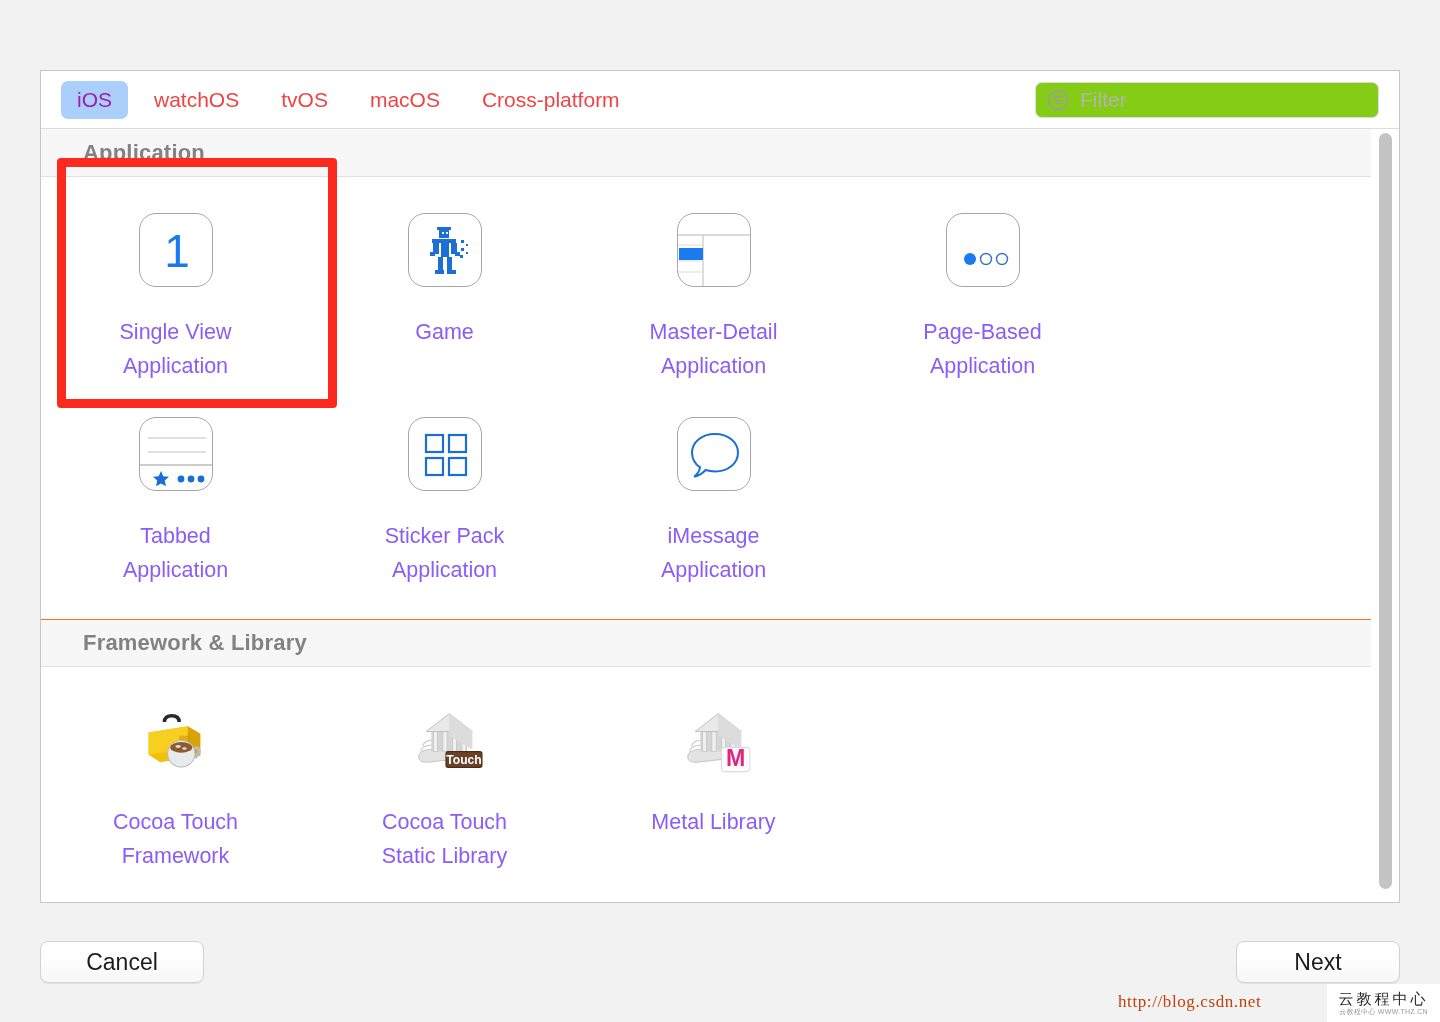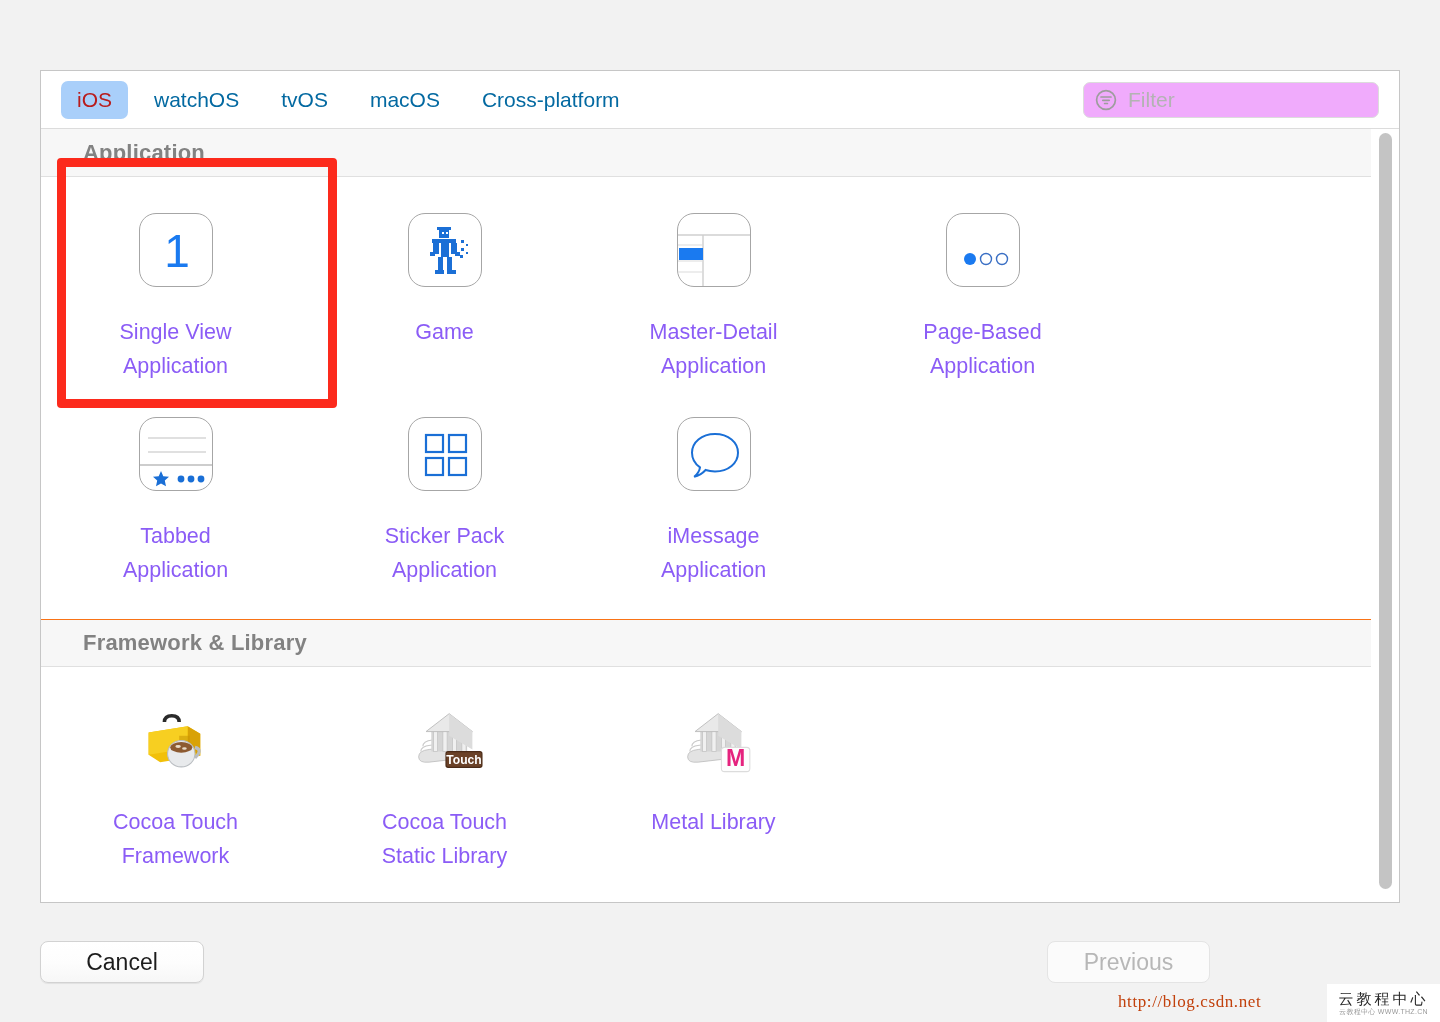--- a/index.html
+++ b/index.html
@@ -41,38 +41,38 @@
     position: relative;
     height: 58px;
     background: #ffffff;
     border-bottom: 1px solid #dcdcdc;
     display: flex;
     align-items: center;
     padding-left: 20px;
   }
   .tab {
     font-size: 21px;
-    color: #0369a1;
+    color: #ef4444;
     padding: 7px 16px;
     border-radius: 7px;
     margin-right: 10px;
     white-space: nowrap;
     cursor: default;
   }
   .tab.active {
     background: #a9cffa;
-    color: #b91c1c;
+    color: #a21caf;
   }
 
   
   .filter-wrap {
     position: absolute;
     right: 20px; top: 11px;
-    width: 296px; height: 36px;
-    background: #f0abfc;
+    width: 344px; height: 36px;
+    background: #84cc16;
     border: 1px solid #dcdcdc;
     border-radius: 7px;
     display: flex;
     align-items: center;
     padding-left: 10px;
   }
   .filter-icon { width: 24px; height: 24px; flex: 0 0 24px; }
   .filter-input {
     border: 0; outline: 0; background: transparent;
     font-family: "Liberation Sans", sans-serif;
@@ -475,21 +475,21 @@
 
       <div class="vscroll" style="top:0;">
         <div class="vthumb"></div>
       </div>
     </div>
   </div>
 
   <div class="annot"></div>
 
   <div class="btn cancel">Cancel</div>
-  <div class="btn previous">Previous</div>
+  <div class="btn next">Next</div>
 
   <div class="wm-url">http://blog.csdn.net</div>
   <div class="wm-badge">
     <div class="wm-badge-main">云教程中心</div>
     <div class="wm-badge-sub">云教程中心  WWW.THZ.CN</div>
   </div>
 
 </div>
 
 </body></html>

